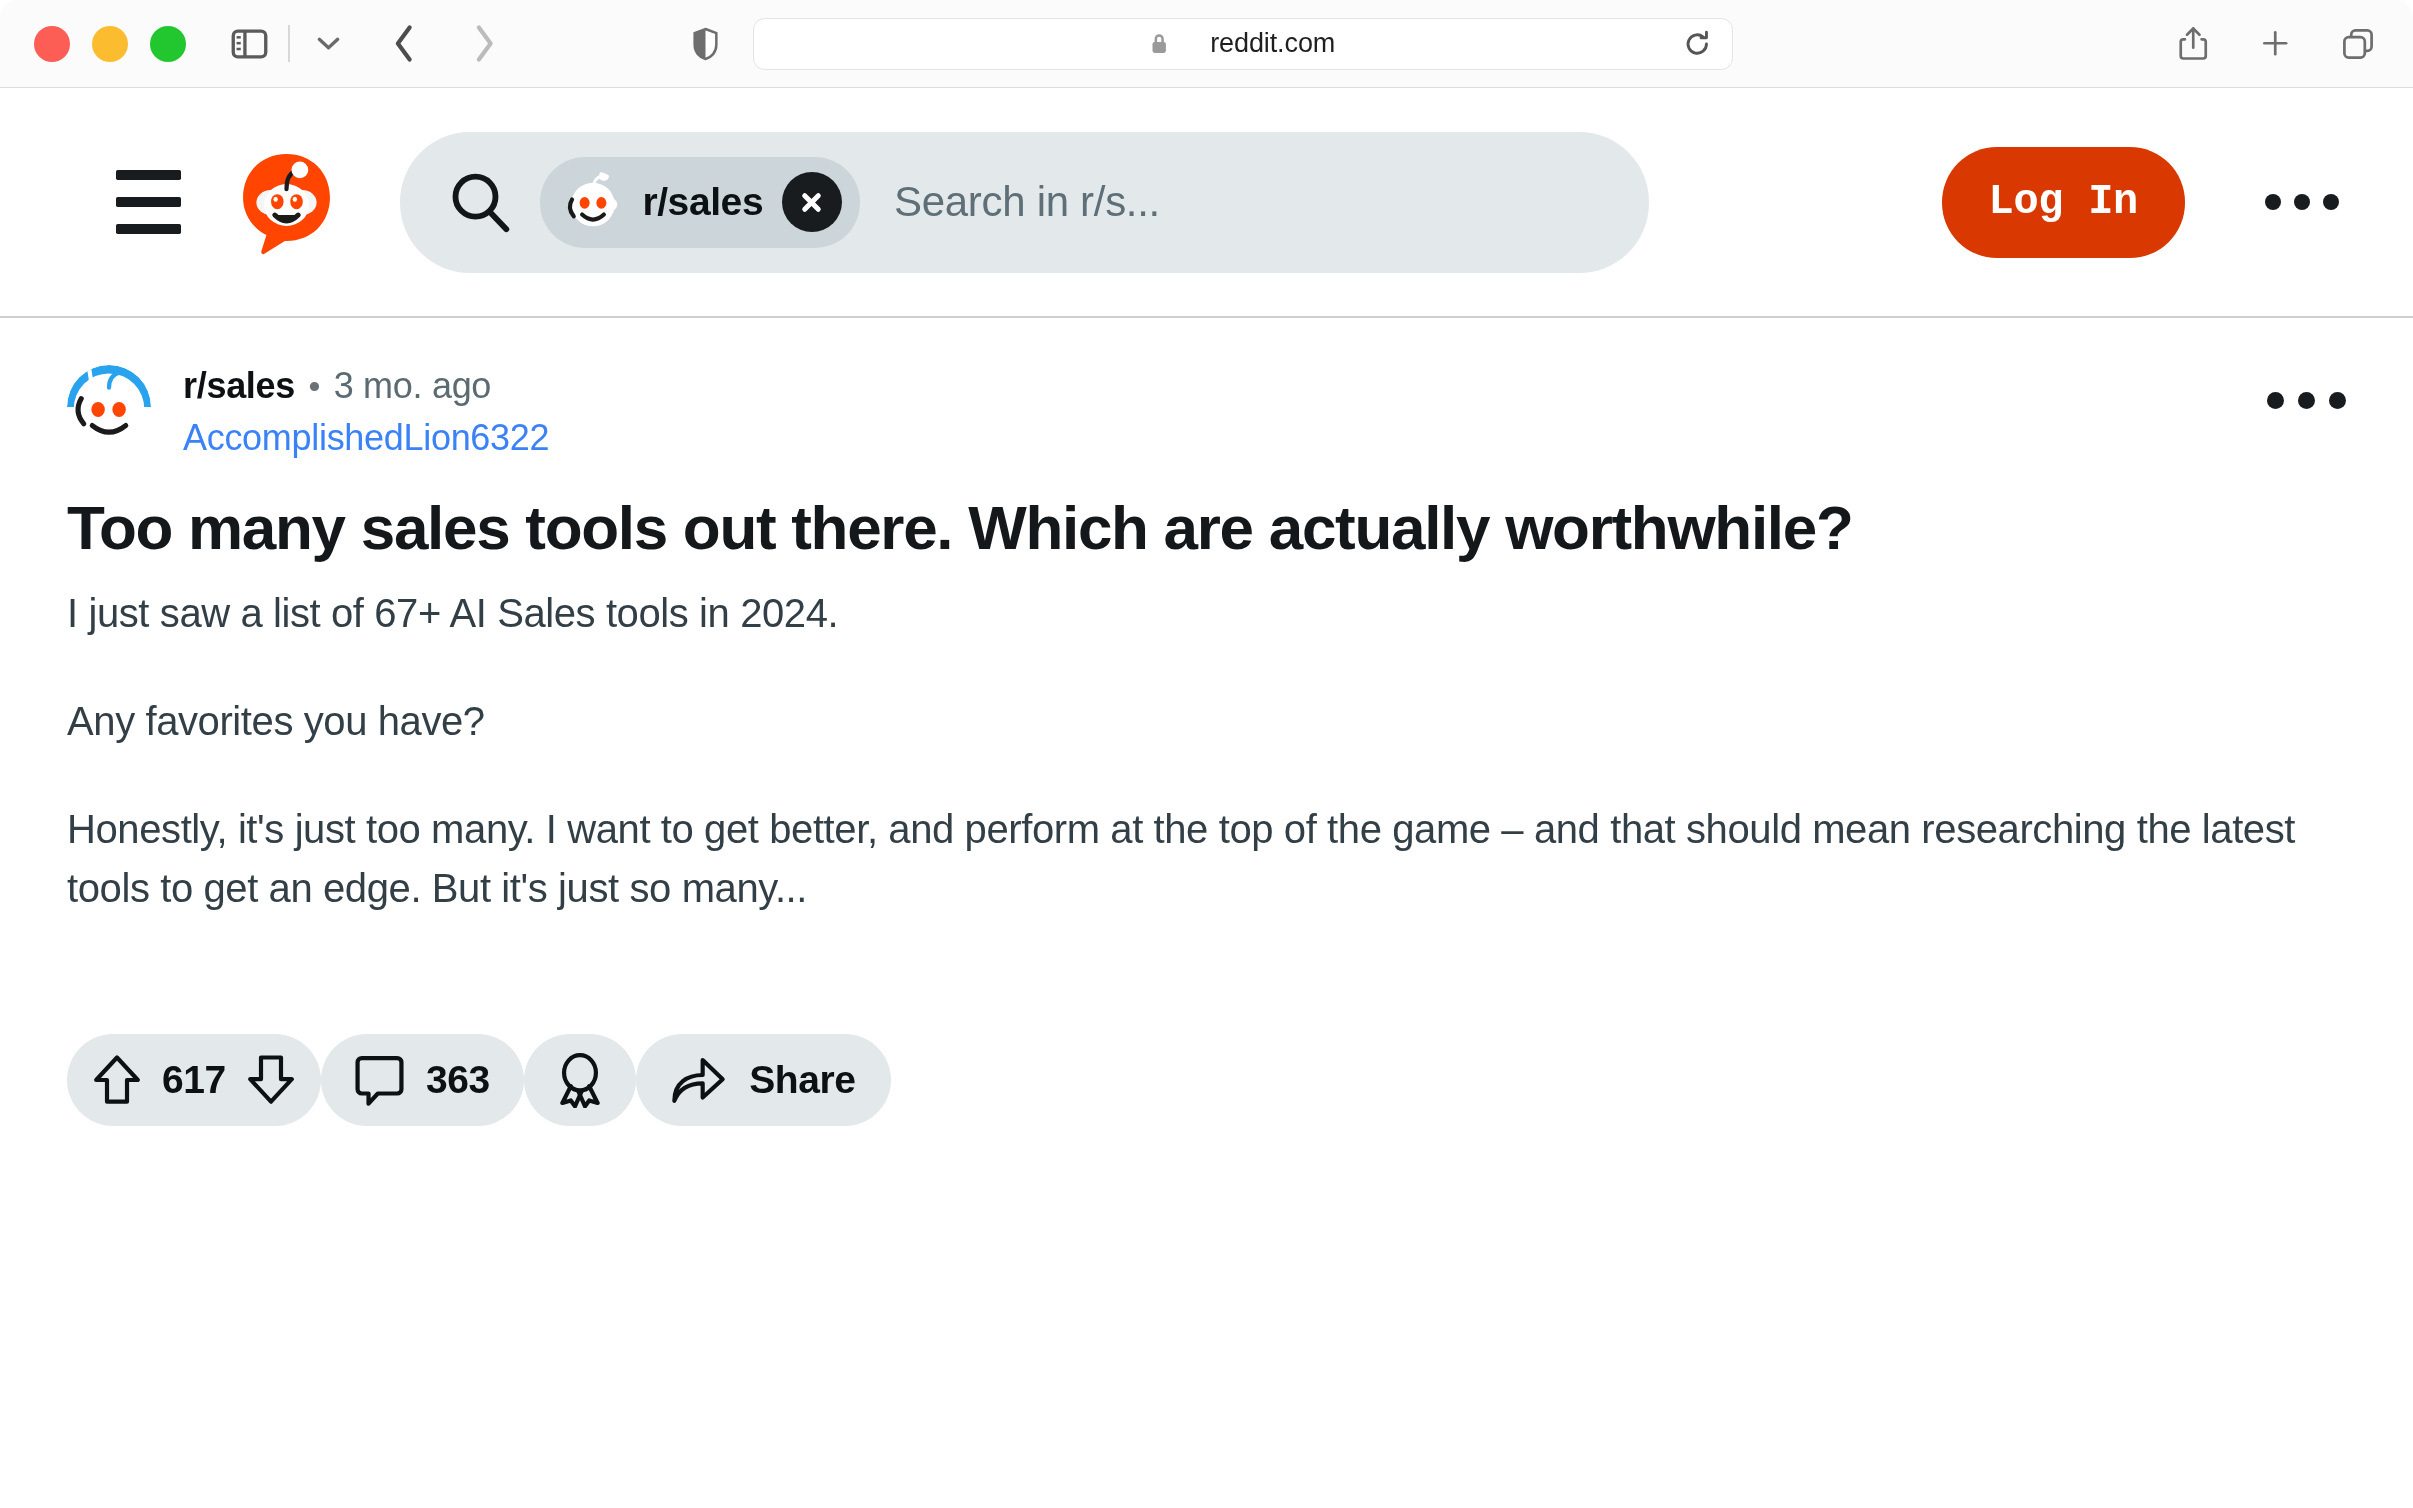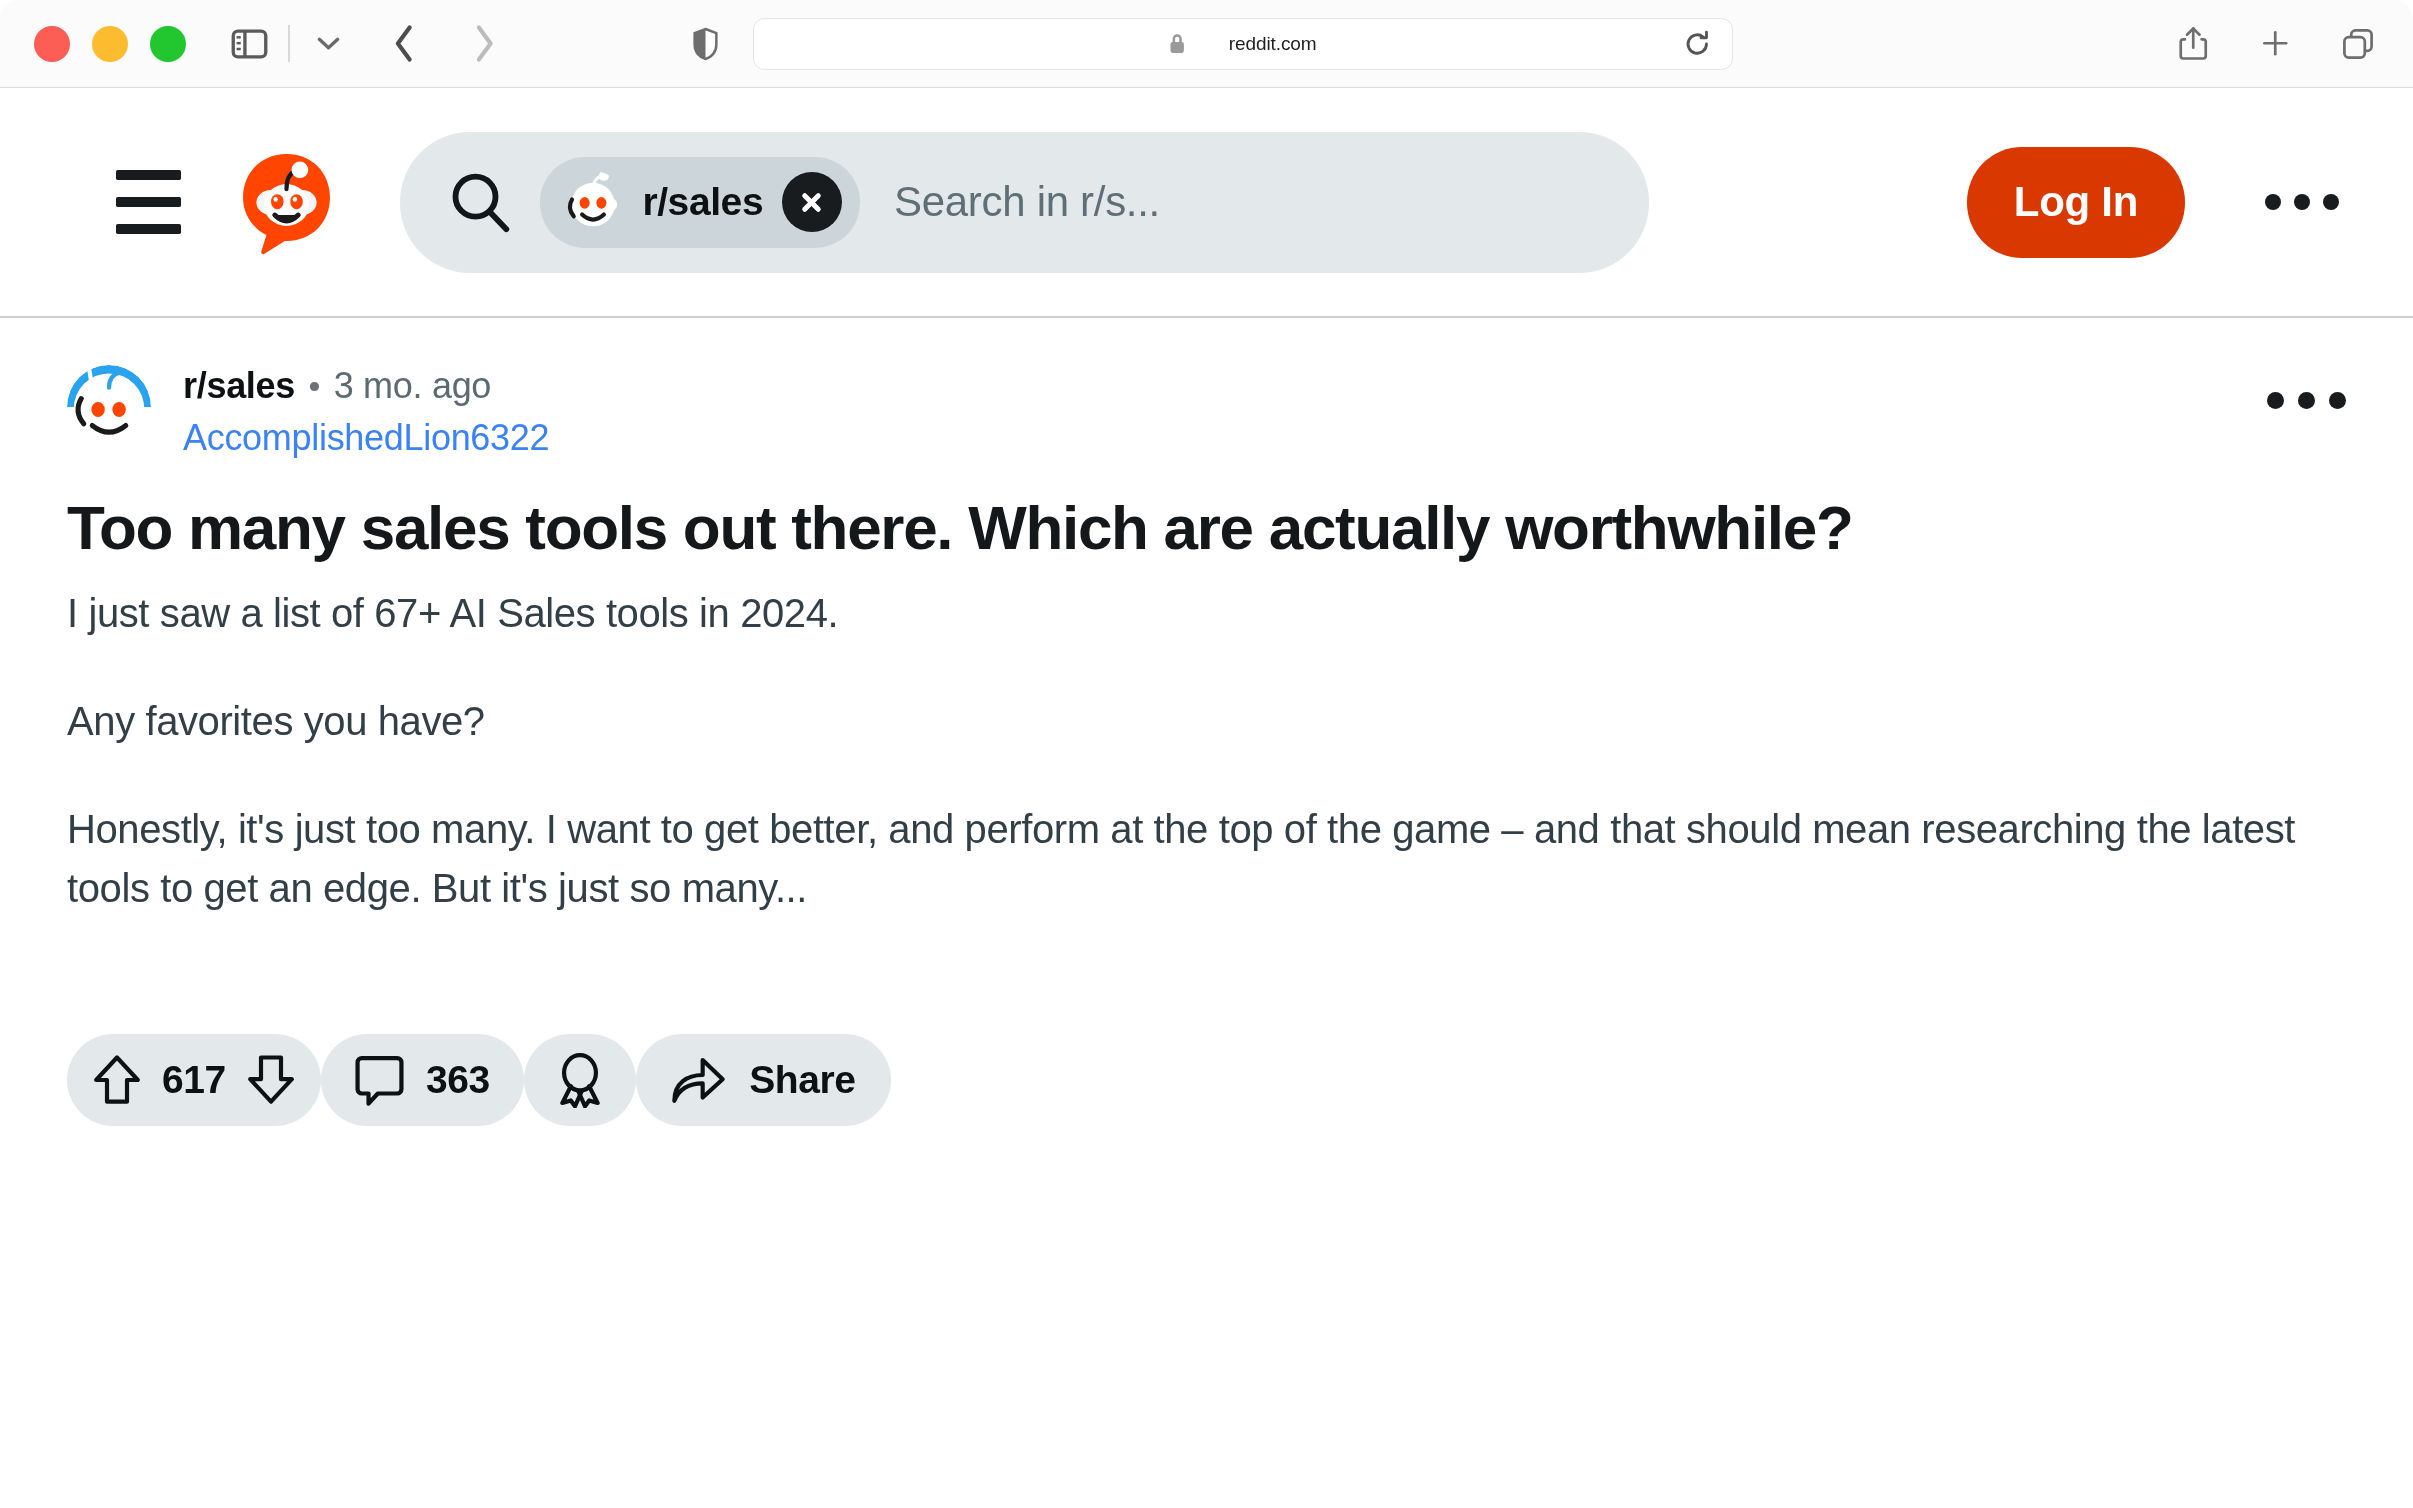--- a/index.html
+++ b/index.html
@@ -80,21 +80,21 @@
     display: flex;
     align-items: center;
     justify-content: center;
   }
   .url-text-group {
     display: flex;
     align-items: center;
     gap: 10px;
   }
   .url-text {
-    font-size: 19px;
+    font-size: 27px;
     color: #1f1f1f;
     letter-spacing: -0.1px;
     margin-left: 32px;
   }
   .reload-btn {
     position: absolute;
     right: 20px;
     top: 50%;
     transform: translateY(-50%);
     display: flex;
@@ -206,21 +206,21 @@
 
   .login-btn {
     position: absolute;
     right: 228px;
     height: 111px;
     padding: 0 47px;
     background: #d93900;
     color: #ffffff;
     border: none;
     border-radius: 55px;
-    font-family: Liberation Sans, sans-serif;
+    font-family: Liberation Mono, monospace;
     font-size: 42px;
     font-weight: 700;
     letter-spacing: -0.3px;
     cursor: pointer;
     display: flex;
     align-items: center;
     justify-content: center;
   }
   .header-more {
     position: absolute;

